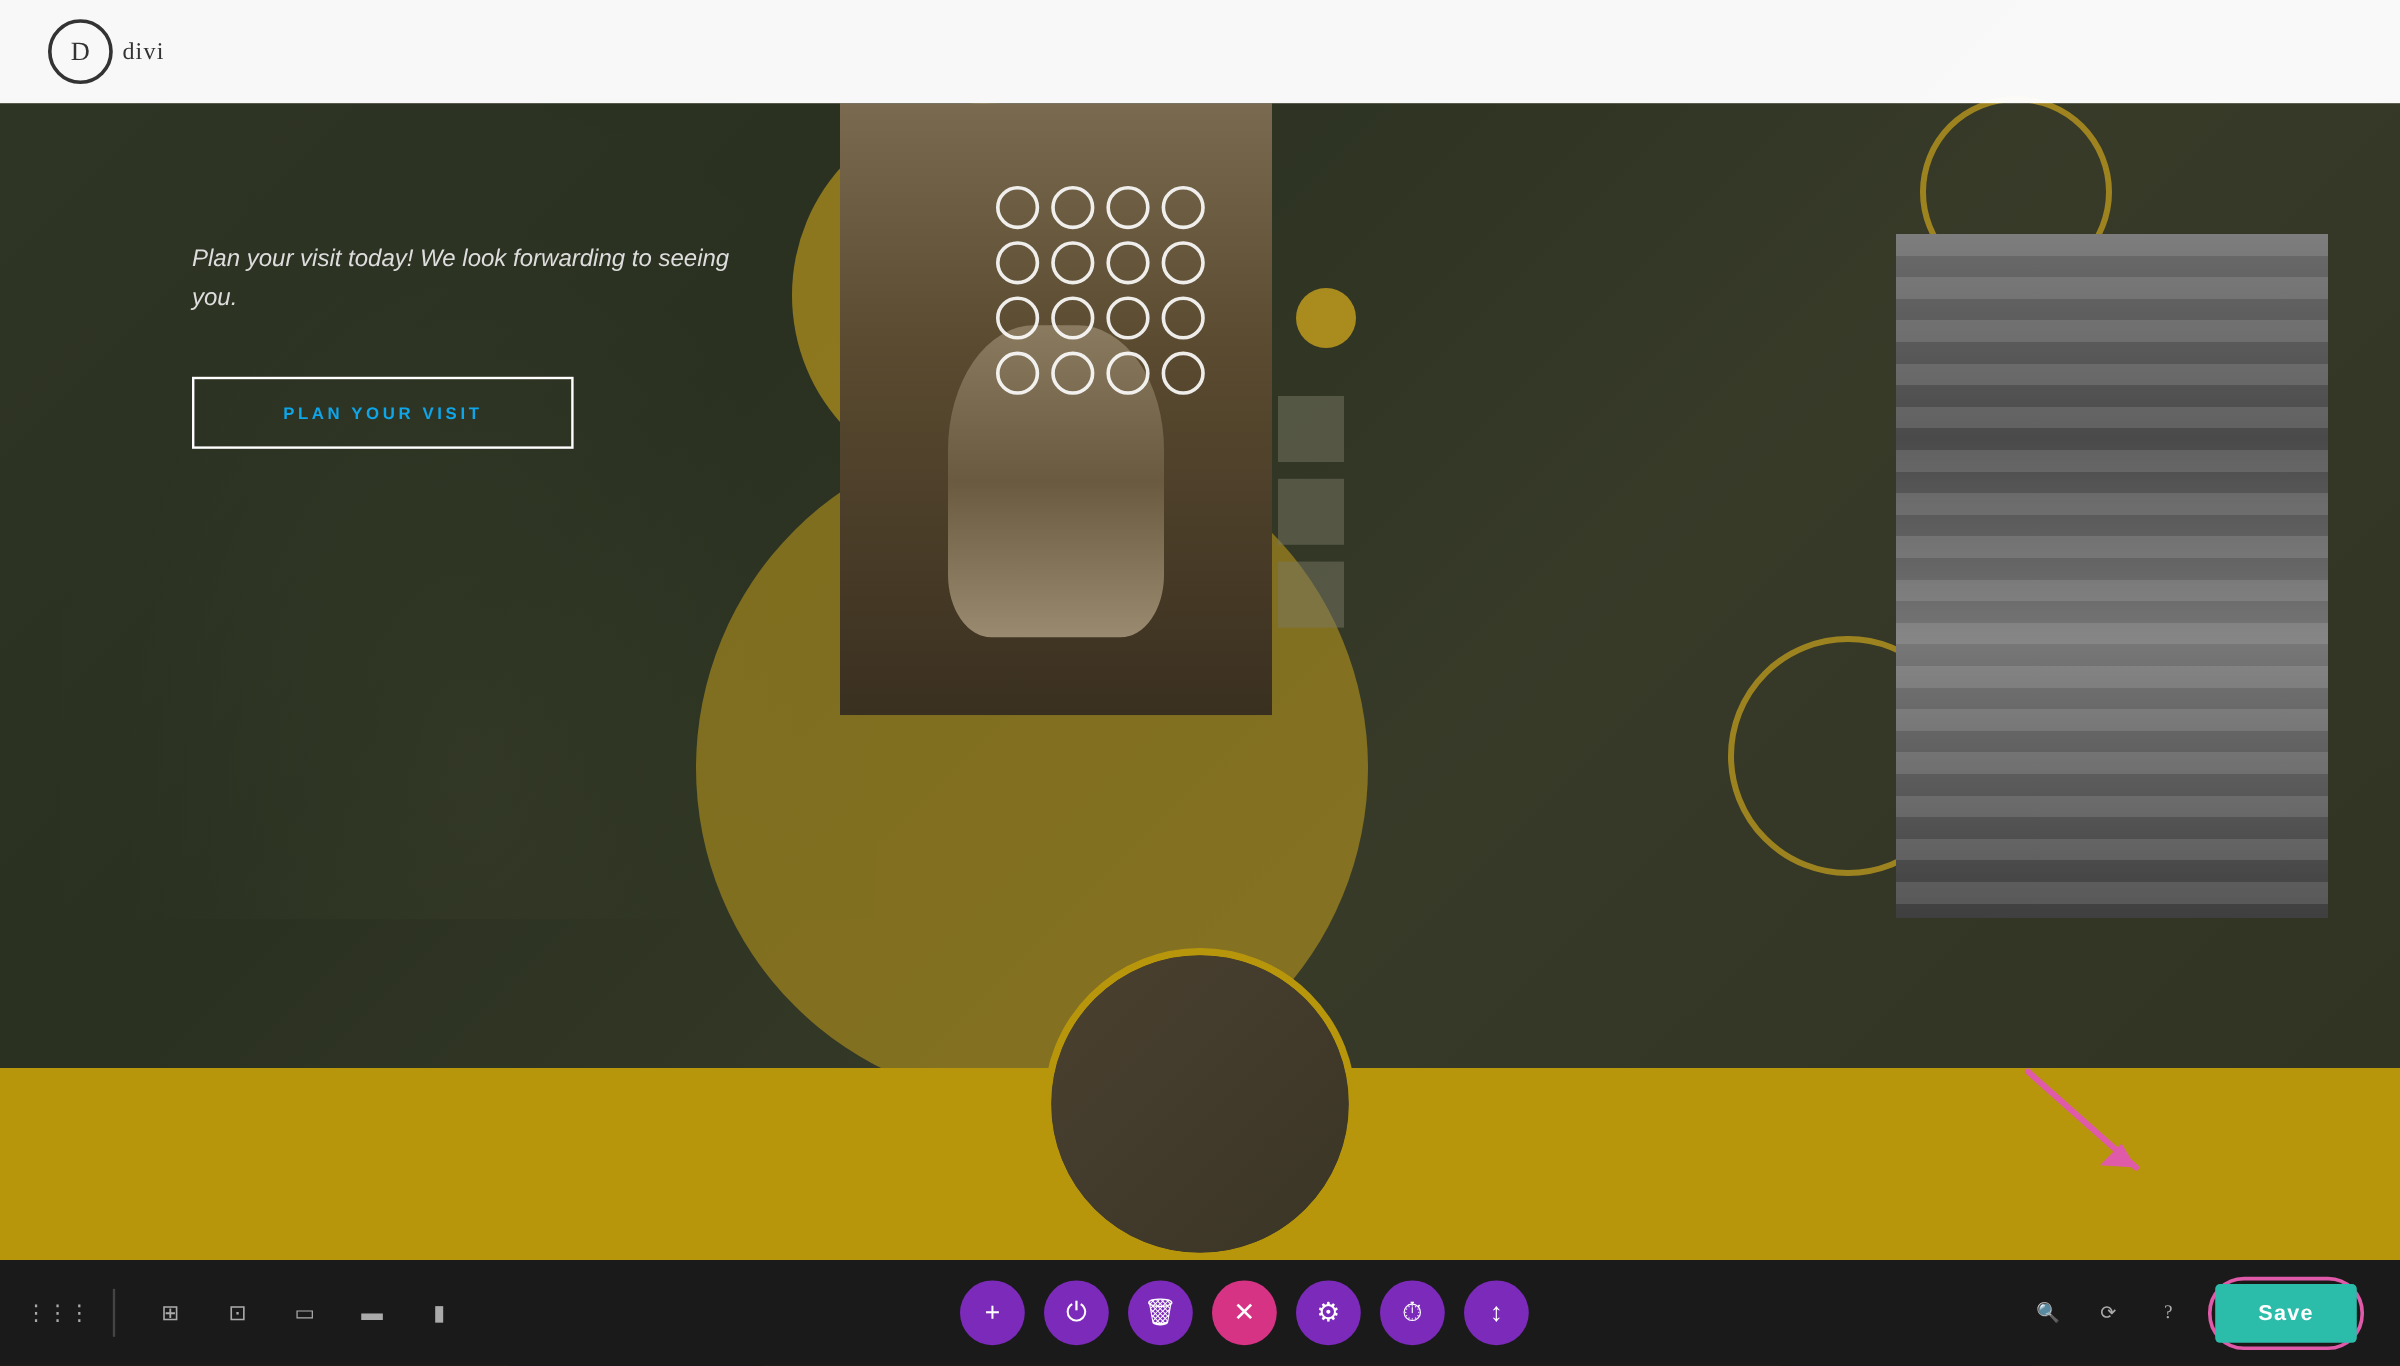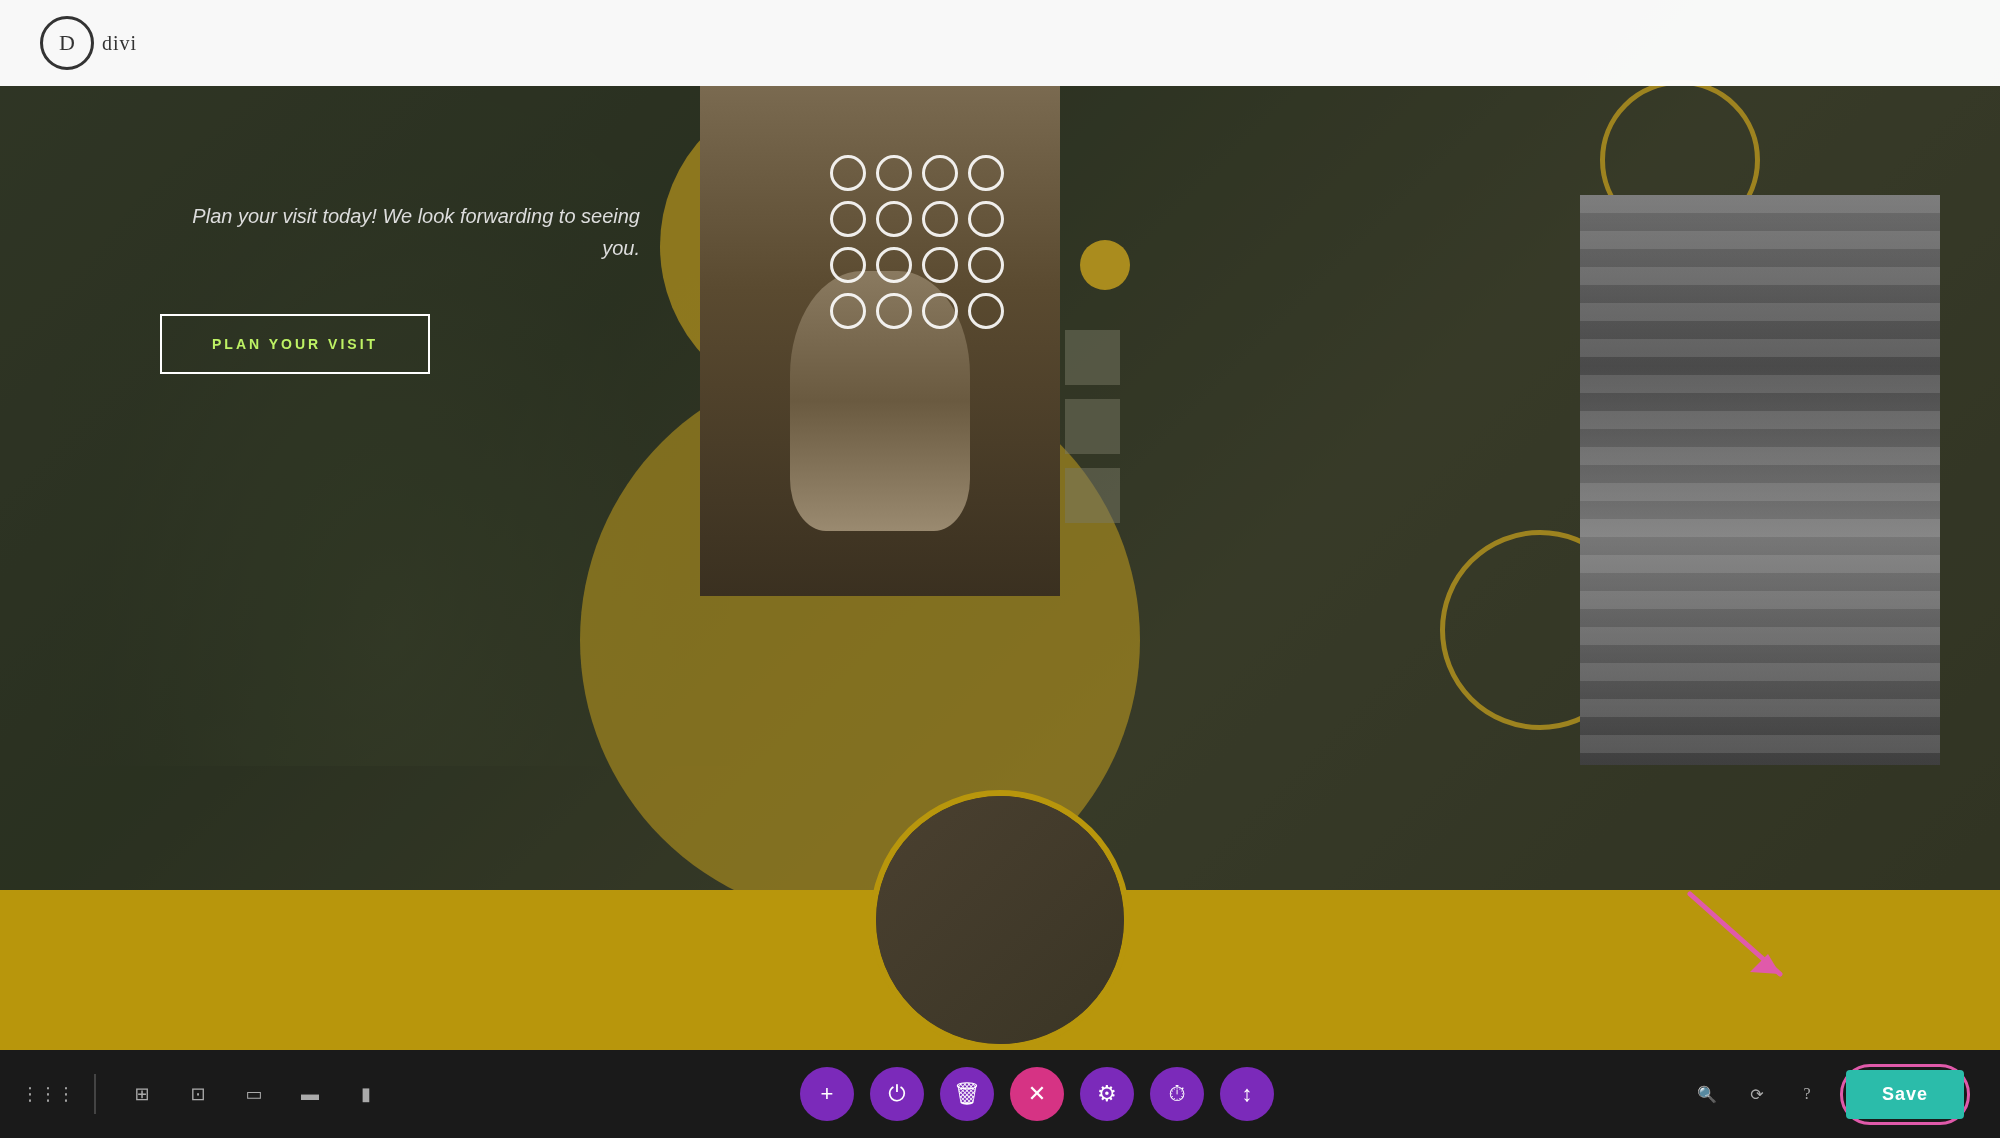--- a/index.html
+++ b/index.html
@@ -89,28 +89,27 @@
       text-shadow: 2px 2px 8px rgba(0,0,0,0.5);
     }
     .hero-subtitle {
       margin-top: 40px;
       font-family: Arial, sans-serif;
       font-size: 20px;
       color: #ddd;
       max-width: 480px;
       line-height: 1.6;
       font-style: italic;
-      text-align: right;
     }
     .hero-btn {
       margin-top: 50px;
       display: inline-block;
-      padding: 20px 50px;
+      padding: 20px 74px;
       border: 2px solid #fff;
-      color: #bef264;
+      color: #0ea5e9;
       background: transparent;
       font-family: Arial, sans-serif;
       font-size: 14px;
       letter-spacing: 3px;
       cursor: pointer;
       font-weight: bold;
     }
 
     
     .deco-circle-1 {

